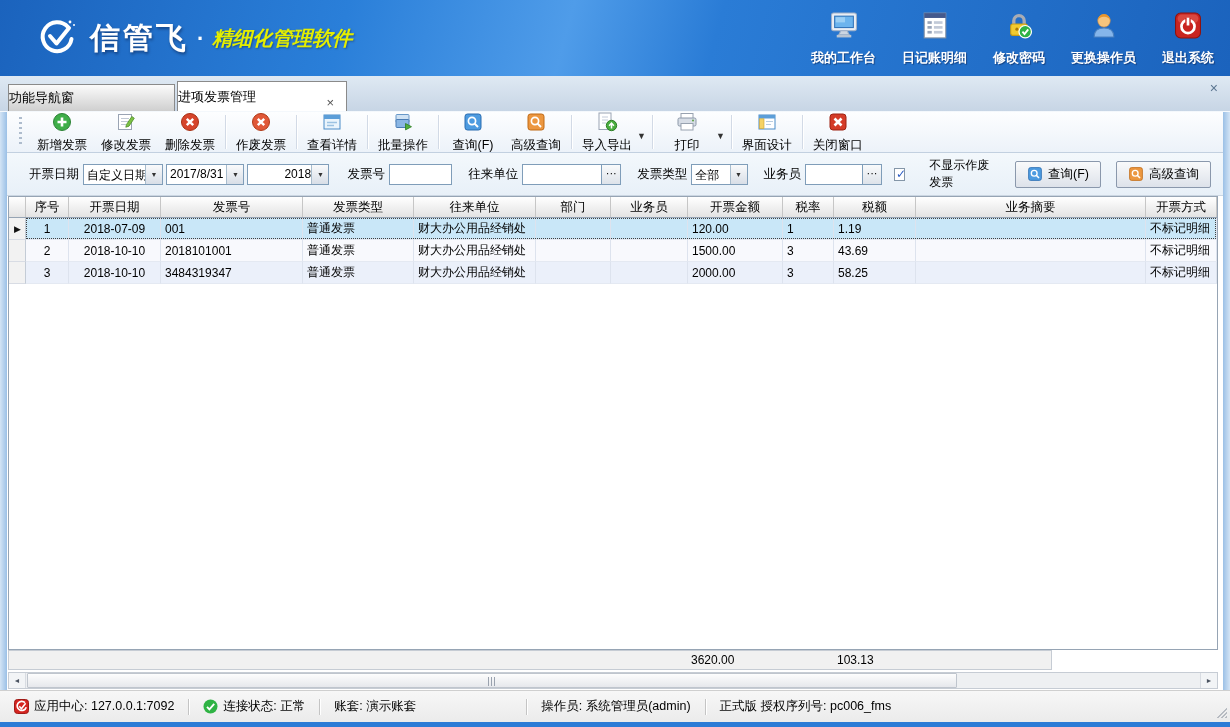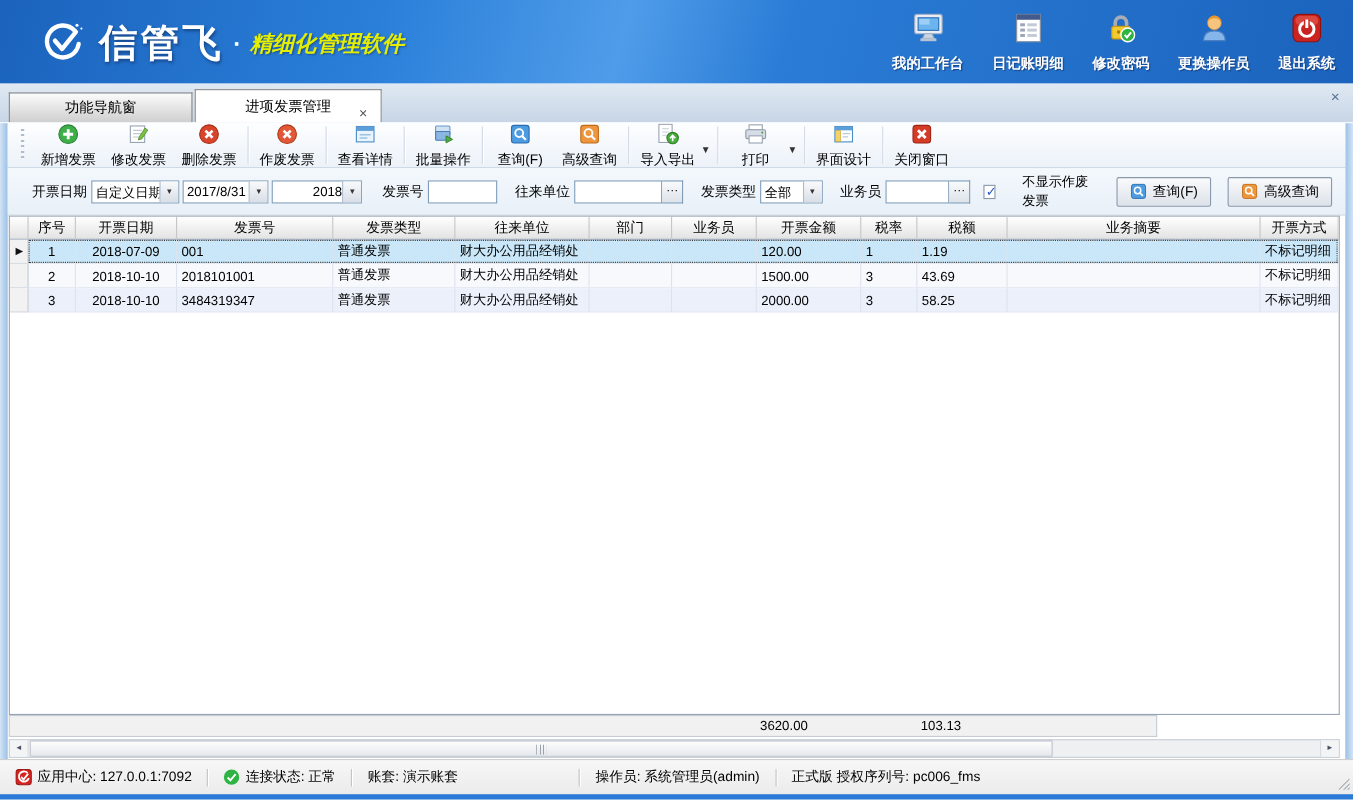--- a/index.html
+++ b/index.html
@@ -9,33 +9,33 @@
     font-family: "Liberation Sans", "DejaVu Sans", sans-serif;
     font-size: 12px; color:#000;
   }
   
   .titlebar {
     position:absolute; left:0; top:0; width:1230px; height:76px;
     background: linear-gradient(105deg,#1b63bd 0%, #2a7fd9 28%, #4f9ce9 46%, #2a7cd6 58%, #1b63bd 100%);
   }
   .brand { position:absolute; left:36px; top:16px; display:flex; align-items:center; }
   .brand-logo { margin-right:12px; }
-  .brand-name { color:#fff; font-size:35px; font-weight:bold; letter-spacing:3px; text-shadow:1px 2px 3px rgba(0,0,30,.4);text-align:center; }
+  .brand-name { color:#fff; font-size:30px; font-weight:bold; letter-spacing:3px; text-shadow:1px 2px 3px rgba(0,0,30,.4);text-align:center; }
   .brand-dot { color:#fff; font-size:22px; font-weight:bold; margin:0 8px; }
   .brand-sub { color:#e4ee00; font-size:20px; font-weight:bold; font-style:italic; text-shadow:1px 1px 2px rgba(0,0,30,.35); }
   .header-actions { position:absolute; right:16px; top:12px; display:flex; align-items:flex-end; }
   .header-action { display:flex; flex-direction:column; align-items:center; margin-left:26px; cursor:pointer; }
   .header-action .ha-lbl { color:#fff; font-size:13px; font-weight:bold; margin-top:7px; text-shadow:1px 1px 1px rgba(0,0,30,.4); white-space:nowrap; }
   
   .tabstrip {
     position:absolute; left:0; top:76px; width:1230px; height:36px;
     background: linear-gradient(#dfe9f3,#c7d5e5);
     border-bottom:1px solid #f4f8fc;
   }
-  .tab { position:absolute; bottom:0; text-align:center; cursor:pointer; font-size:13px; }
+  .tab { position:absolute; bottom:0; cursor:pointer; font-size:13px; }
   .tab-inactive {
     left:8px; width:167px; height:27px; line-height:26px;
     background: linear-gradient(#fbfbfb,#cfcfcf);
     border:1px solid #8a8a8a; border-bottom:none;
   }
   .tab-active {
     left:177px; width:170px; height:30px; line-height:29px;
     background:#fff; border:1px solid #8a8a8a; border-bottom:none;
   }
   .tab-close { position:absolute; right:12px; top:6px; font-size:13px; color:#555; cursor:pointer; }

